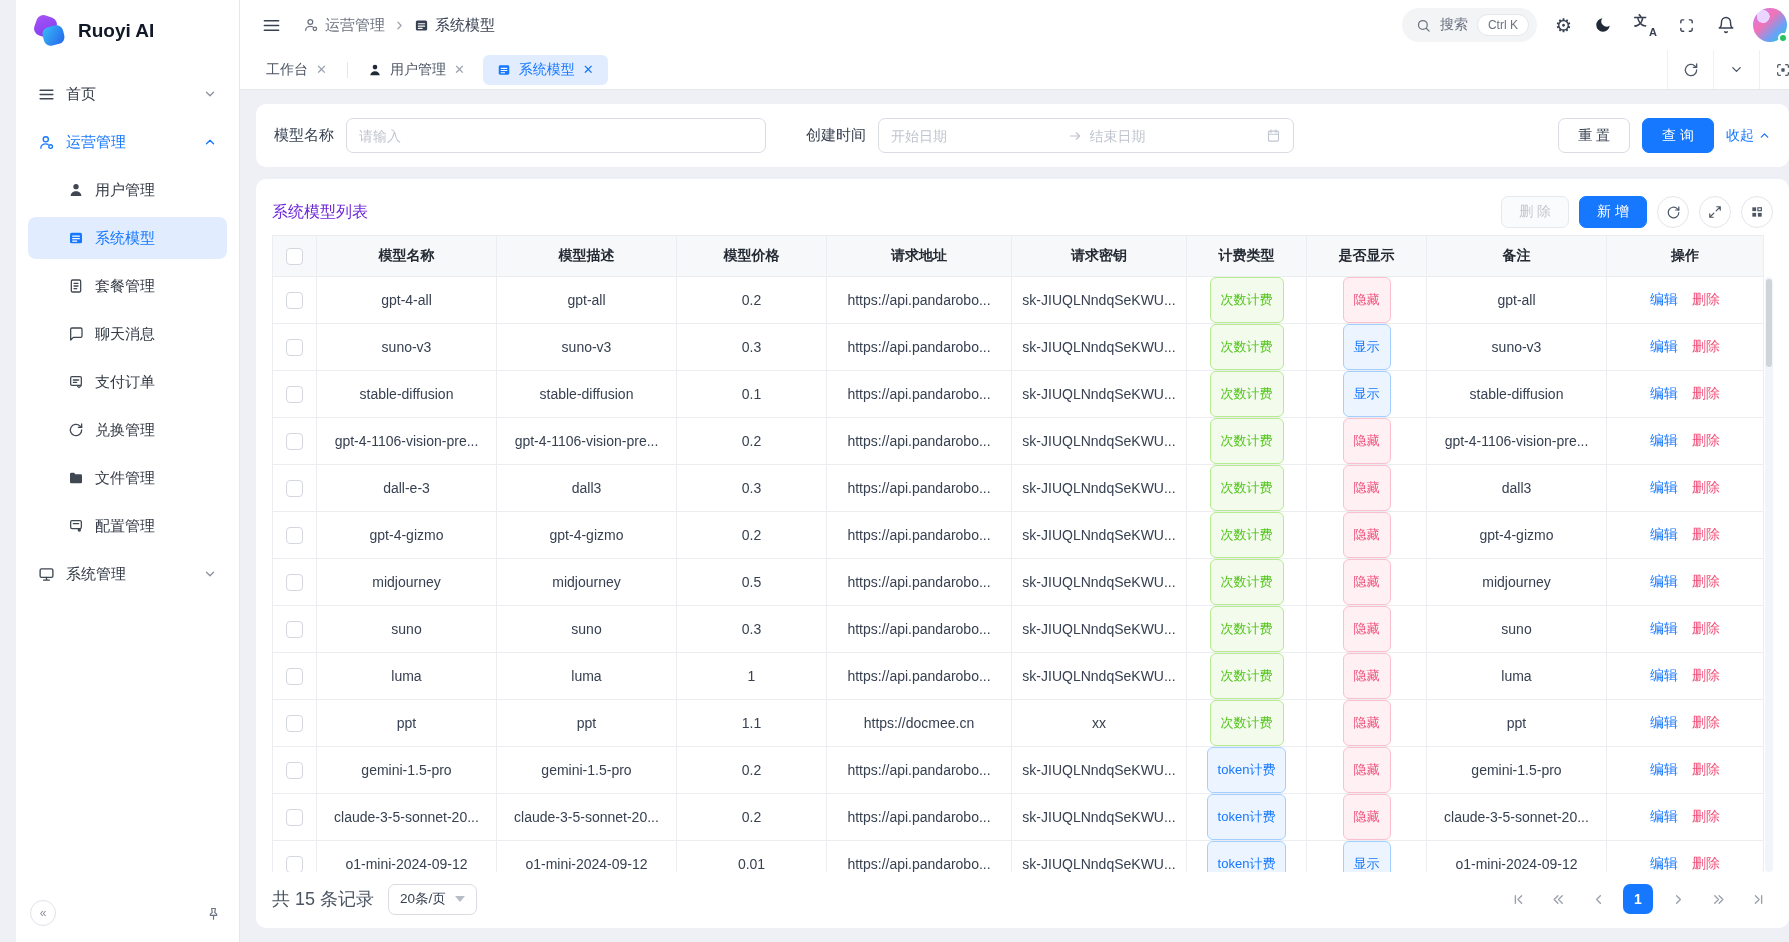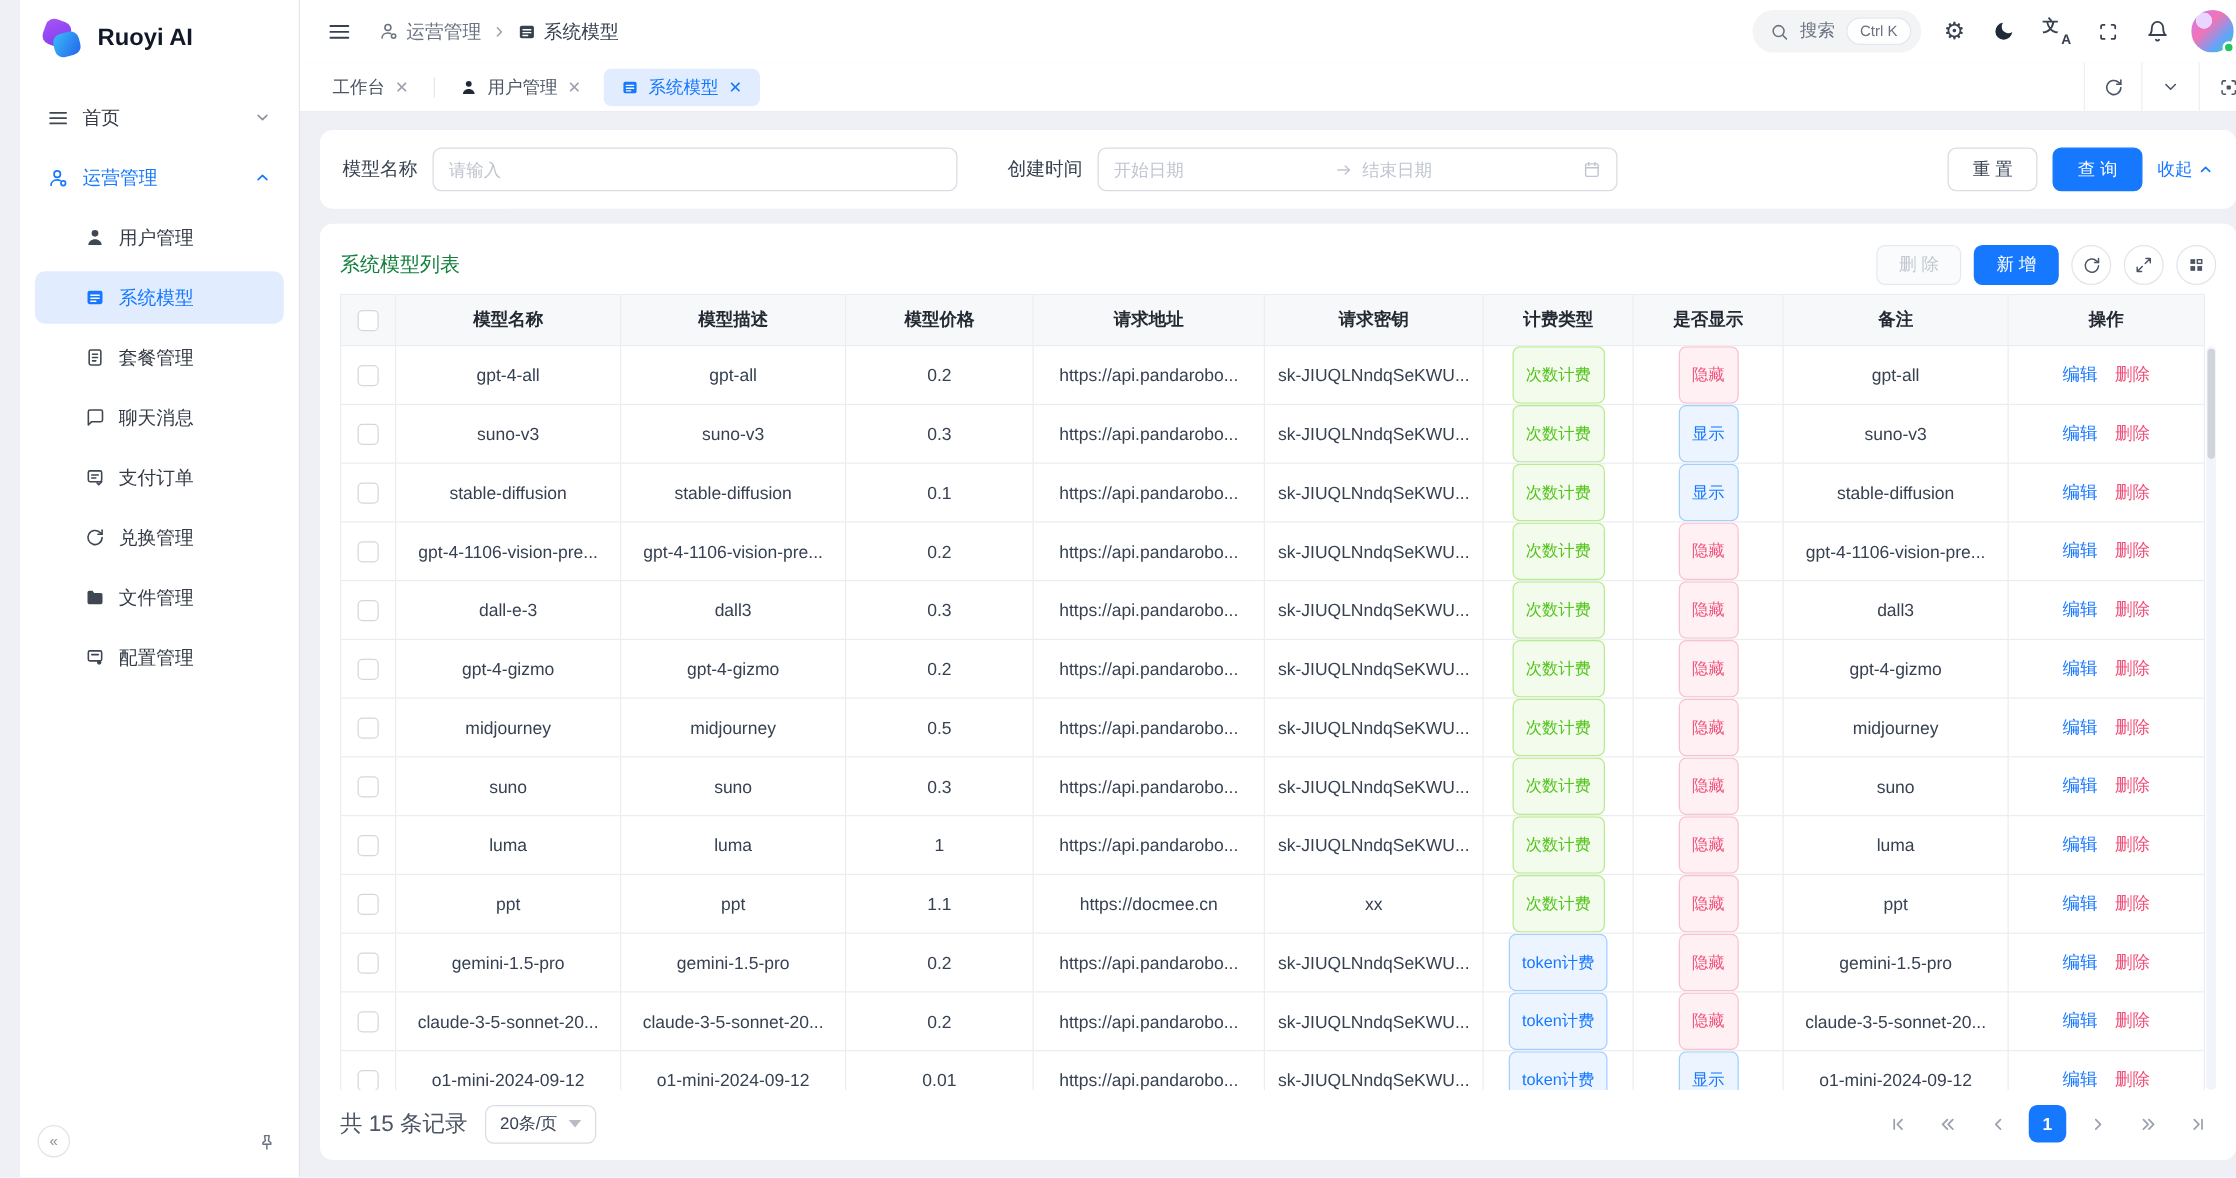--- a/index.html
+++ b/index.html
@@ -110,21 +110,21 @@
     font-family:inherit; }
   .btn-plain { background:#fff; border:1px solid #d9dce3; color:#374151; }
   .btn-primary { background:var(--primary); border:1px solid var(--primary); color:#fff; }
   .collapse-link { display:flex; align-items:center; gap:4px; color:var(--primary);
     font-size:14px; cursor:pointer; white-space:nowrap; }
 
   
   .table-card { background:#fff; border-radius:10px; padding:10px 16px 8px; flex:1;
     display:flex; flex-direction:column; min-height:0; }
   .card-head { display:flex; align-items:center; height:46px; flex-shrink:0; }
-  .card-title { font-size:16px; color:#15803d; font-weight:500; }
+  .card-title { font-size:16px; color:#6d28d9; font-weight:500; }
   .toolbar { margin-left:auto; display:flex; align-items:center; gap:10px; }
   .btn-sm { height:32px; padding:0 17px; border-radius:7px; font-size:14px; font-family:inherit; cursor:pointer; }
   .btn-disabled { background:#fafbfc; border:1px solid #e7e9ee; color:#c3c7cf; cursor:not-allowed; }
   .round-btn { width:32px; height:32px; border-radius:50%; border:1px solid #e3e5ea;
     background:#fff; color:#4b5563; display:flex; align-items:center; justify-content:center; cursor:pointer; }
 
   .table-wrap { position:relative; flex:1; min-height:0; overflow:hidden; }
   table { width:calc(100% - 10px); border-collapse:collapse; table-layout:fixed; }
   th,td { border:1px solid var(--tbd); text-align:center; white-space:nowrap;
     overflow:hidden; text-overflow:ellipsis; padding:0 8px; }
@@ -247,20 +247,30 @@
 
       <div class="s-item sub">
         <svg class="i" width="16" height="16" viewBox="0 0 24 24" fill="none" stroke="currentColor" stroke-width="1.9" stroke-linecap="round" stroke-linejoin="round">
             <rect x="4" y="4" width="16" height="12" rx="2"></rect>
             <path d="M8 8.5h8"></path>
             <circle cx="17" cy="18" r="2.6" fill="currentColor" stroke="none"></circle>
           </svg>
         <span>配置管理</span>
       </div>
 
+      <div class="s-item">
+        <svg class="i" width="17" height="17" viewBox="0 0 24 24" fill="none" stroke="currentColor" stroke-width="1.9" stroke-linecap="round" stroke-linejoin="round">
+            <rect x="3" y="4" width="18" height="12" rx="2"></rect>
+            <path d="M8 20h8M12 16v4"></path>
+          </svg>
+        <span>系统管理</span>
+        <svg class="i chev" width="14" height="14" viewBox="0 0 24 24" fill="none" stroke="currentColor" stroke-width="2.2" stroke-linecap="round" stroke-linejoin="round">
+            <path d="M6 9l6 6 6-6"></path>
+          </svg>
+      </div>
     </nav>
 
     <div class="side-foot">
       <span class="collapse-btn">«</span>
       <svg class="pin" width="15" height="15" viewBox="0 0 24 24" fill="none" stroke="currentColor" stroke-width="1.9" stroke-linecap="round" stroke-linejoin="round">
           <path d="M9 4h6l-1 6.5 3 2.5v2H7v-2l3-2.5z"></path>
           <path d="M12 15v6"></path>
         </svg>
     </div>
   </aside>

